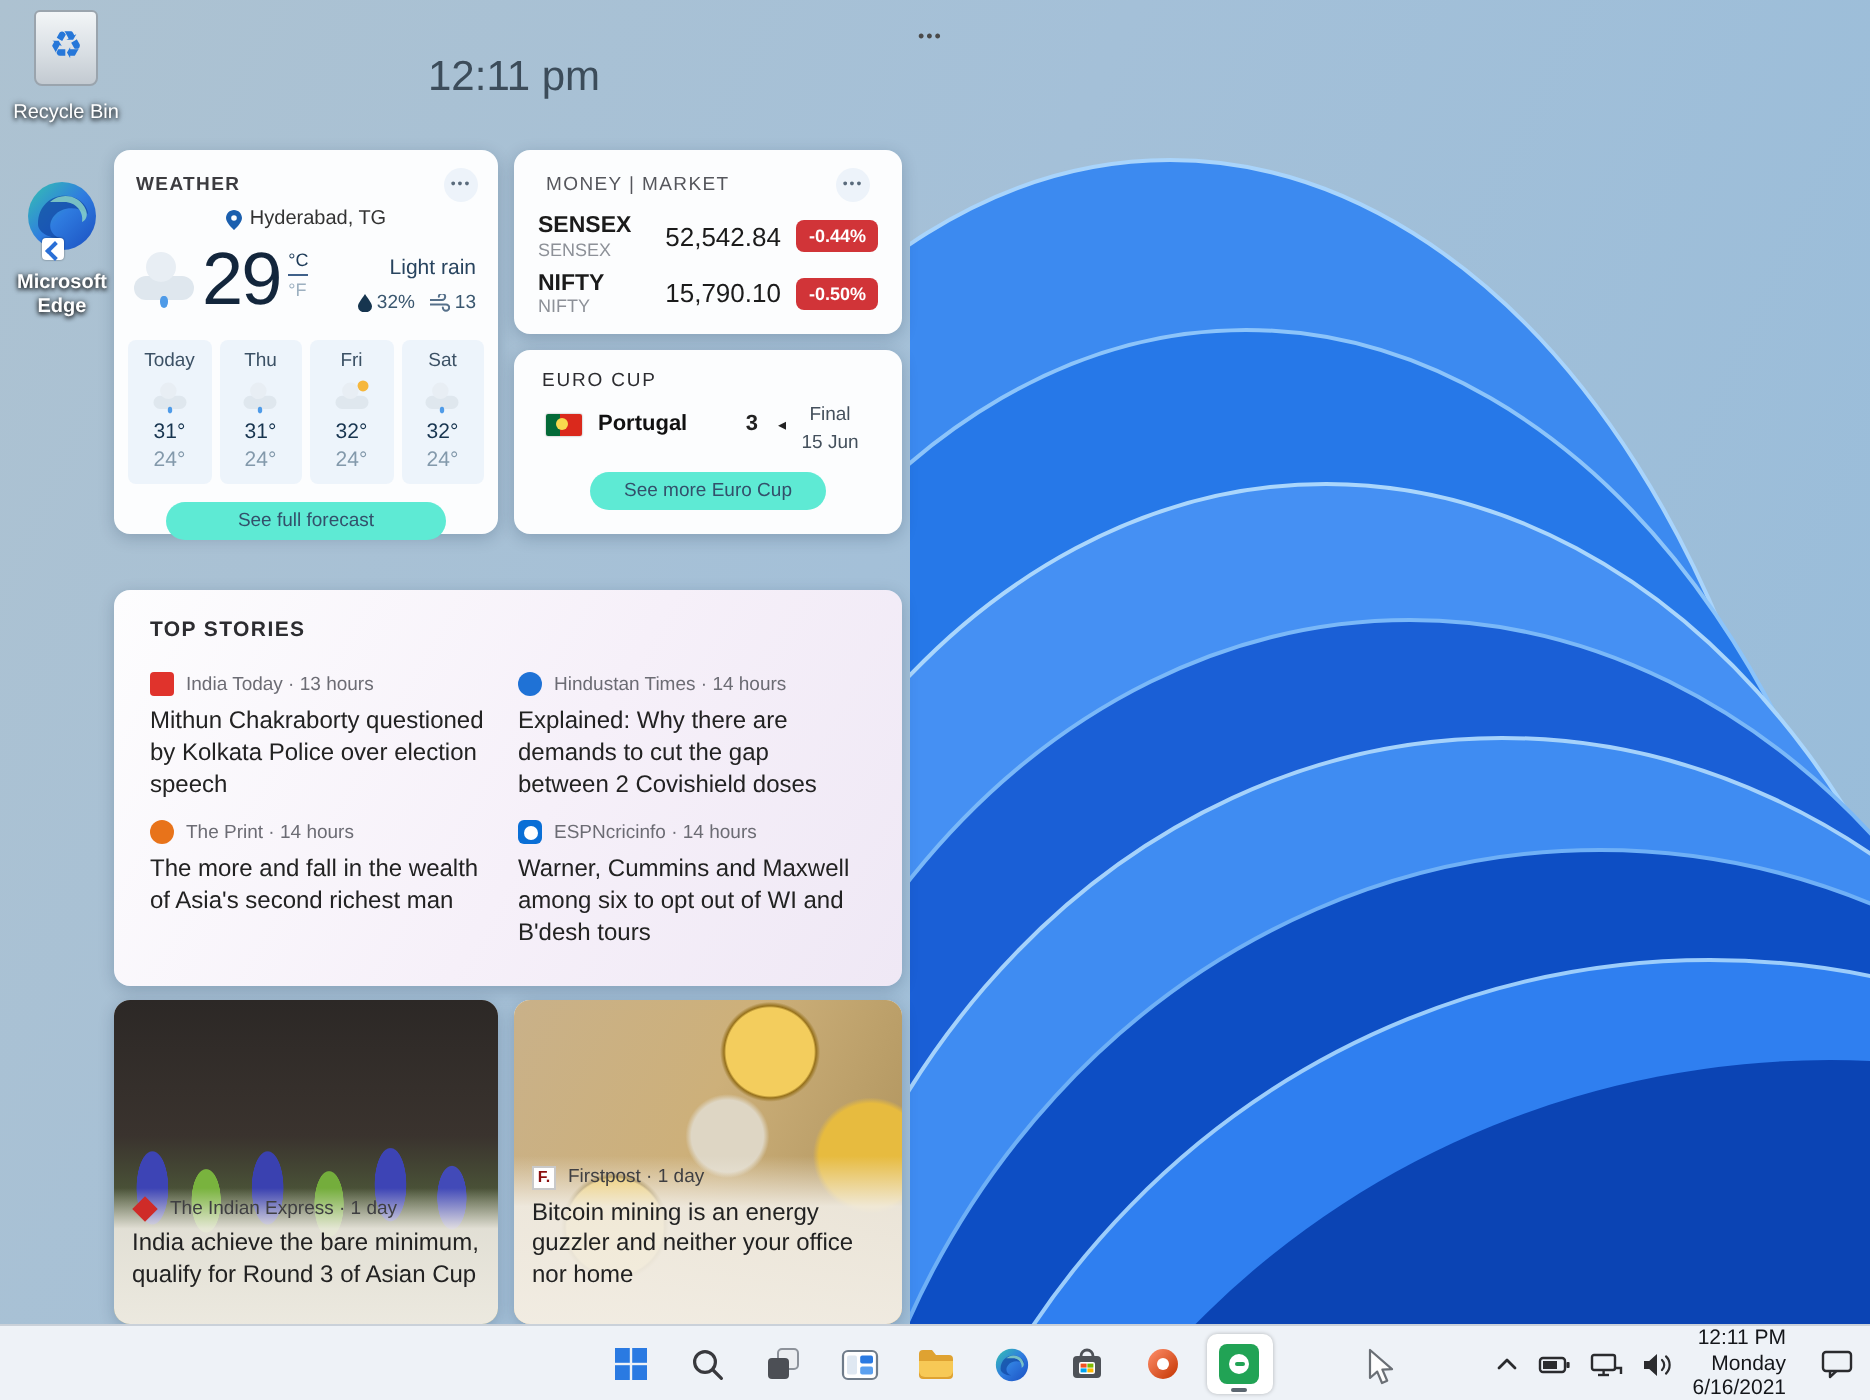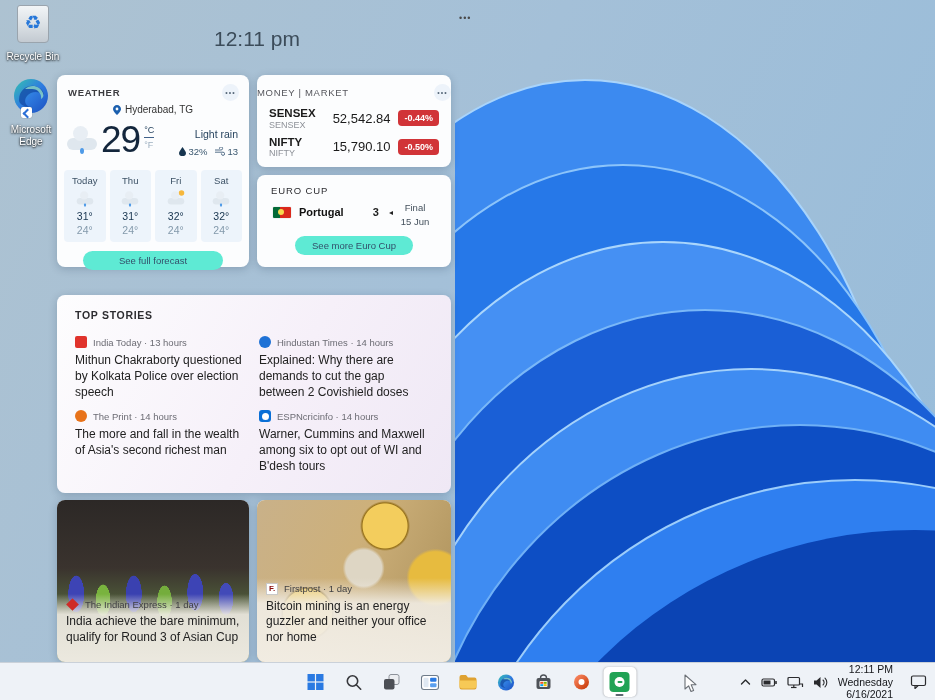--- a/index.html
+++ b/index.html
@@ -19,21 +19,21 @@
     margin-top:8px; font-size:10px; color:#fff; line-height:1.15;
     text-shadow:0 1px 2px rgba(0,0,0,.85), 0 0 3px rgba(0,0,0,.6);
   }
   #recycle { left:2px; top:5px; }
   .bin {
     width:32px; height:38px; margin:0 auto; position:relative;
     background:linear-gradient(180deg,#f2f5f7 0%,#d7dde2 60%,#c3cad1 100%);
     border:1px solid #9aa4ad; border-radius:3px 3px 4px 4px;
   }
   .bin::before { content:"♻"; position:absolute; left:0; right:0; top:5px; font-size:19px; color:#2677d9; }
-  #edge-shortcut { left:0px; top:76px; }
+  #edge-shortcut { left:0px; top:88px;font-weight:bold; }
   .shortcut-arrow {
     position:absolute; left:10px; bottom:-2px; width:11px; height:11px; background:#fff;
     border-radius:2px; box-shadow:0 0 1px rgba(0,0,0,.5);
   }
   .shortcut-arrow::before { content:""; position:absolute; left:3px; top:3px; width:5px; height:5px;
     border-left:2px solid #2a6fd6; border-bottom:2px solid #2a6fd6; transform:rotate(45deg); }
 
   
   .panel-time { position:absolute; left:214px; top:27px; font-size:21px; color:#3c4c5a; }
   .panel-handle { position:absolute; left:459px; top:13px; font-size:9px; letter-spacing:1px; color:#4a4a4a; }
@@ -76,21 +76,21 @@
   .cloud { position:relative; width:34px; height:20px; }
   .cloud::before { content:""; position:absolute; left:2px; bottom:0; width:30px; height:12px; border-radius:8px; background:#dfe7ee; }
   .cloud::after { content:""; position:absolute; left:8px; top:-4px; width:15px; height:15px; border-radius:50%; background:#e8eef4; }
   .cloud .drop { position:absolute; left:15px; bottom:-4px; width:4px; height:6px; background:#4f9be8; border-radius:50% 50% 60% 60%; }
   .cloud.small { transform:scale(.55); margin:-2px auto 0; }
   .cloud.sunny::after { background:#e8eef4; }
   .sun-dot { position:absolute; right:2px; top:-6px; width:10px; height:10px; border-radius:50%; background:#f6b73c; }
 
   
   #money { left:257px; top:75px; width:194px; height:92px; }
-  #money .card-head { padding:9px 0 3px; }
+  #money .card-head { padding:9px 16px 3px; }
   .mrow { display:flex; align-items:center; padding:3px 12px; cursor:pointer; }
   .mrow .sym { font-size:11.5px; font-weight:bold; color:#1b1b1b; line-height:1.1; }
   .mrow .sub { font-size:9px; color:#8d9198; }
   .mrow .val { margin-left:auto; font-size:13px; color:#1b1b1b; }
   .badge {
     margin-left:8px; background:#d13438; color:#fff; font-size:9px; font-weight:bold;
     border-radius:4px; padding:3px 6px; min-width:38px; text-align:center;
   }
 
   
@@ -521,21 +521,21 @@
     </span>
     <span class="tray-btn">
       <svg width="16" height="13" viewBox="0 0 16 13">
         <path d="M1,4.5 h2.6 L7.5,1 v11 L3.6,8.5 H1 Z" fill="#2a2b2e"></path>
         <path d="M10,4 a3.4,3.4 0 0 1 0,5" fill="none" stroke="#2a2b2e" stroke-width="1.1" stroke-linecap="round"></path>
         <path d="M12,2.2 a6,6 0 0 1 0,8.6" fill="none" stroke="#2a2b2e" stroke-width="1.1" stroke-linecap="round"></path>
       </svg>
     </span>
     <span class="clock">
       <div>12:11 PM</div>
-      <div>Wednesday</div>
+      <div>Monday</div>
       <div>6/16/2021</div>
     </span>
     <span class="tray-btn" style="margin-left:8px;">
       <svg width="17" height="16" viewBox="0 0 17 16">
         <rect x="1.5" y="2" width="14" height="9.5" rx="1.5" fill="none" stroke="#2a2b2e" stroke-width="1.2"></rect>
         <path d="M5,11.5 v3 l3.2,-3" fill="none" stroke="#2a2b2e" stroke-width="1.2" stroke-linejoin="round"></path>
       </svg>
     </span>
   </div>
 </div>

